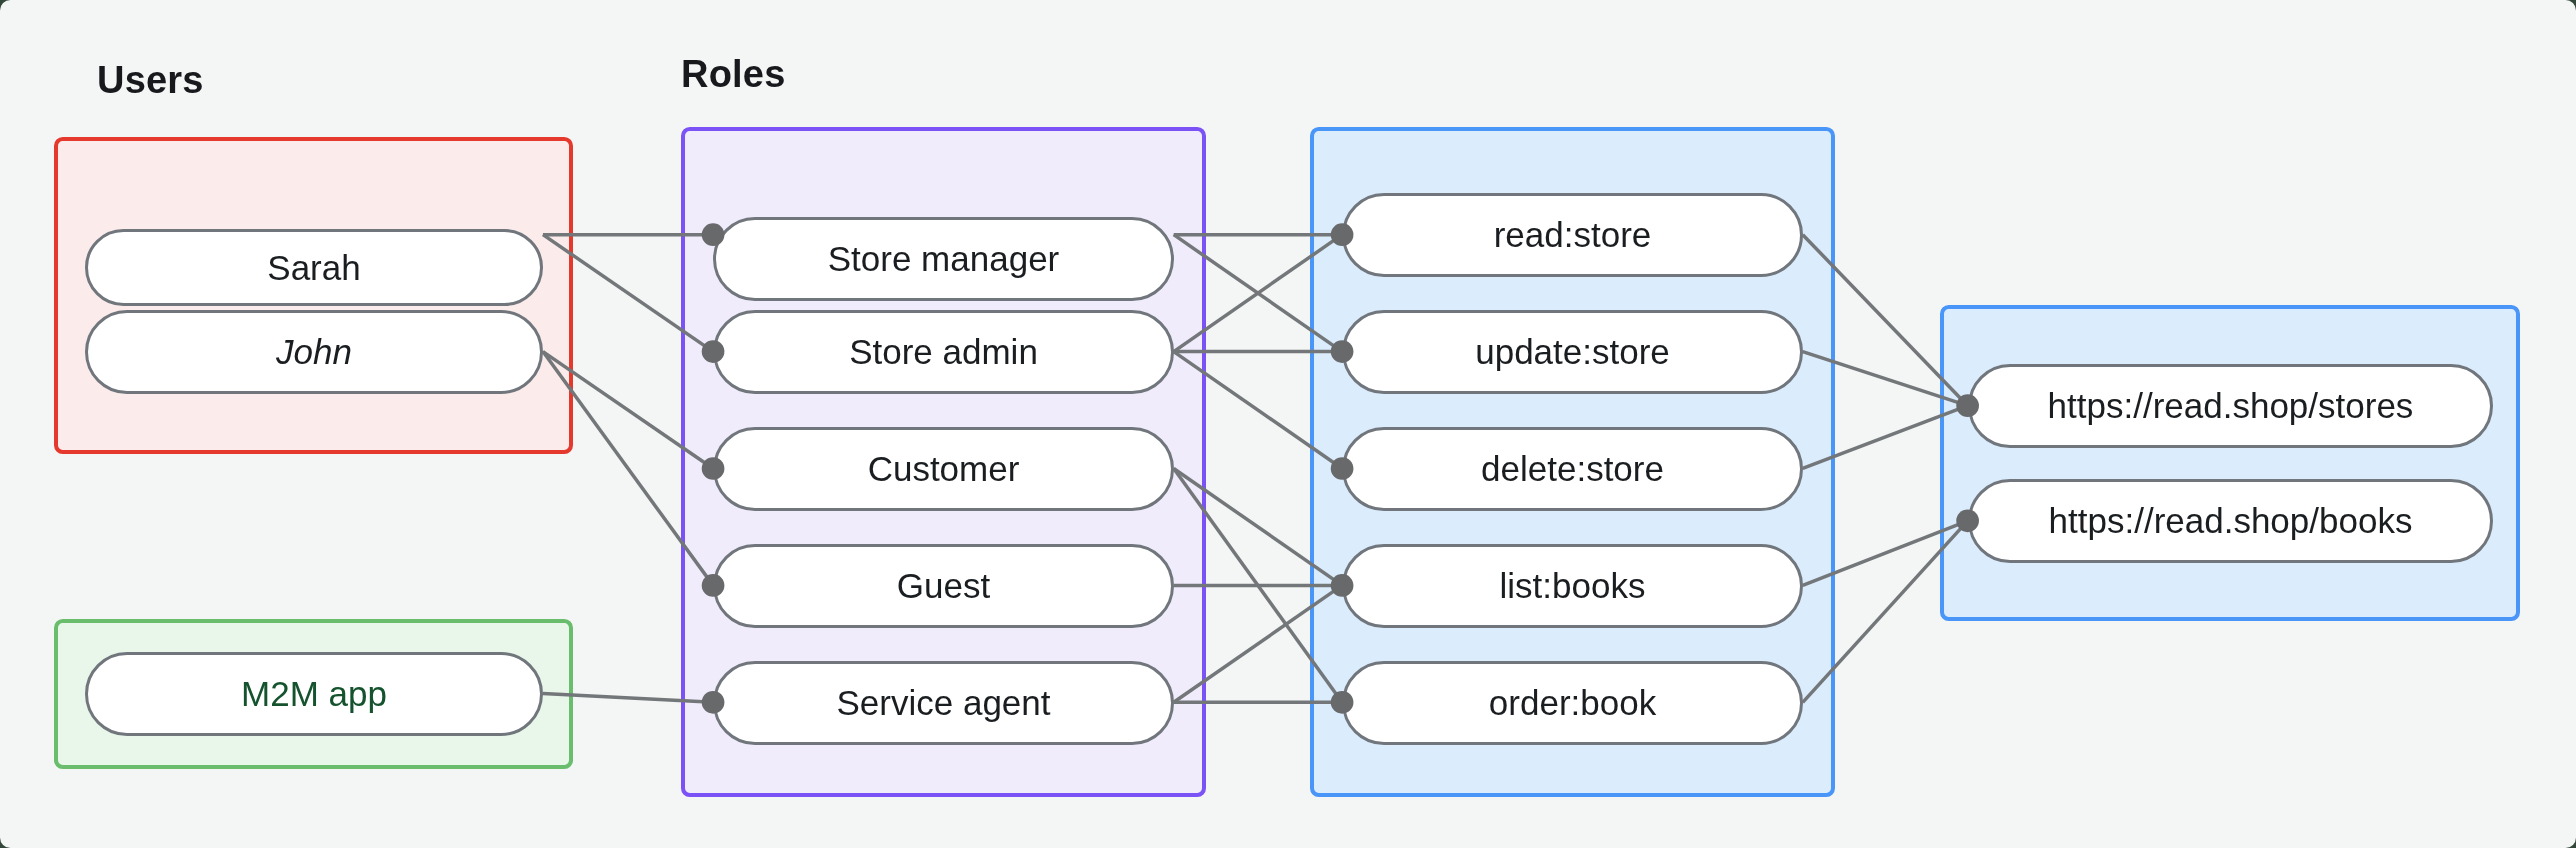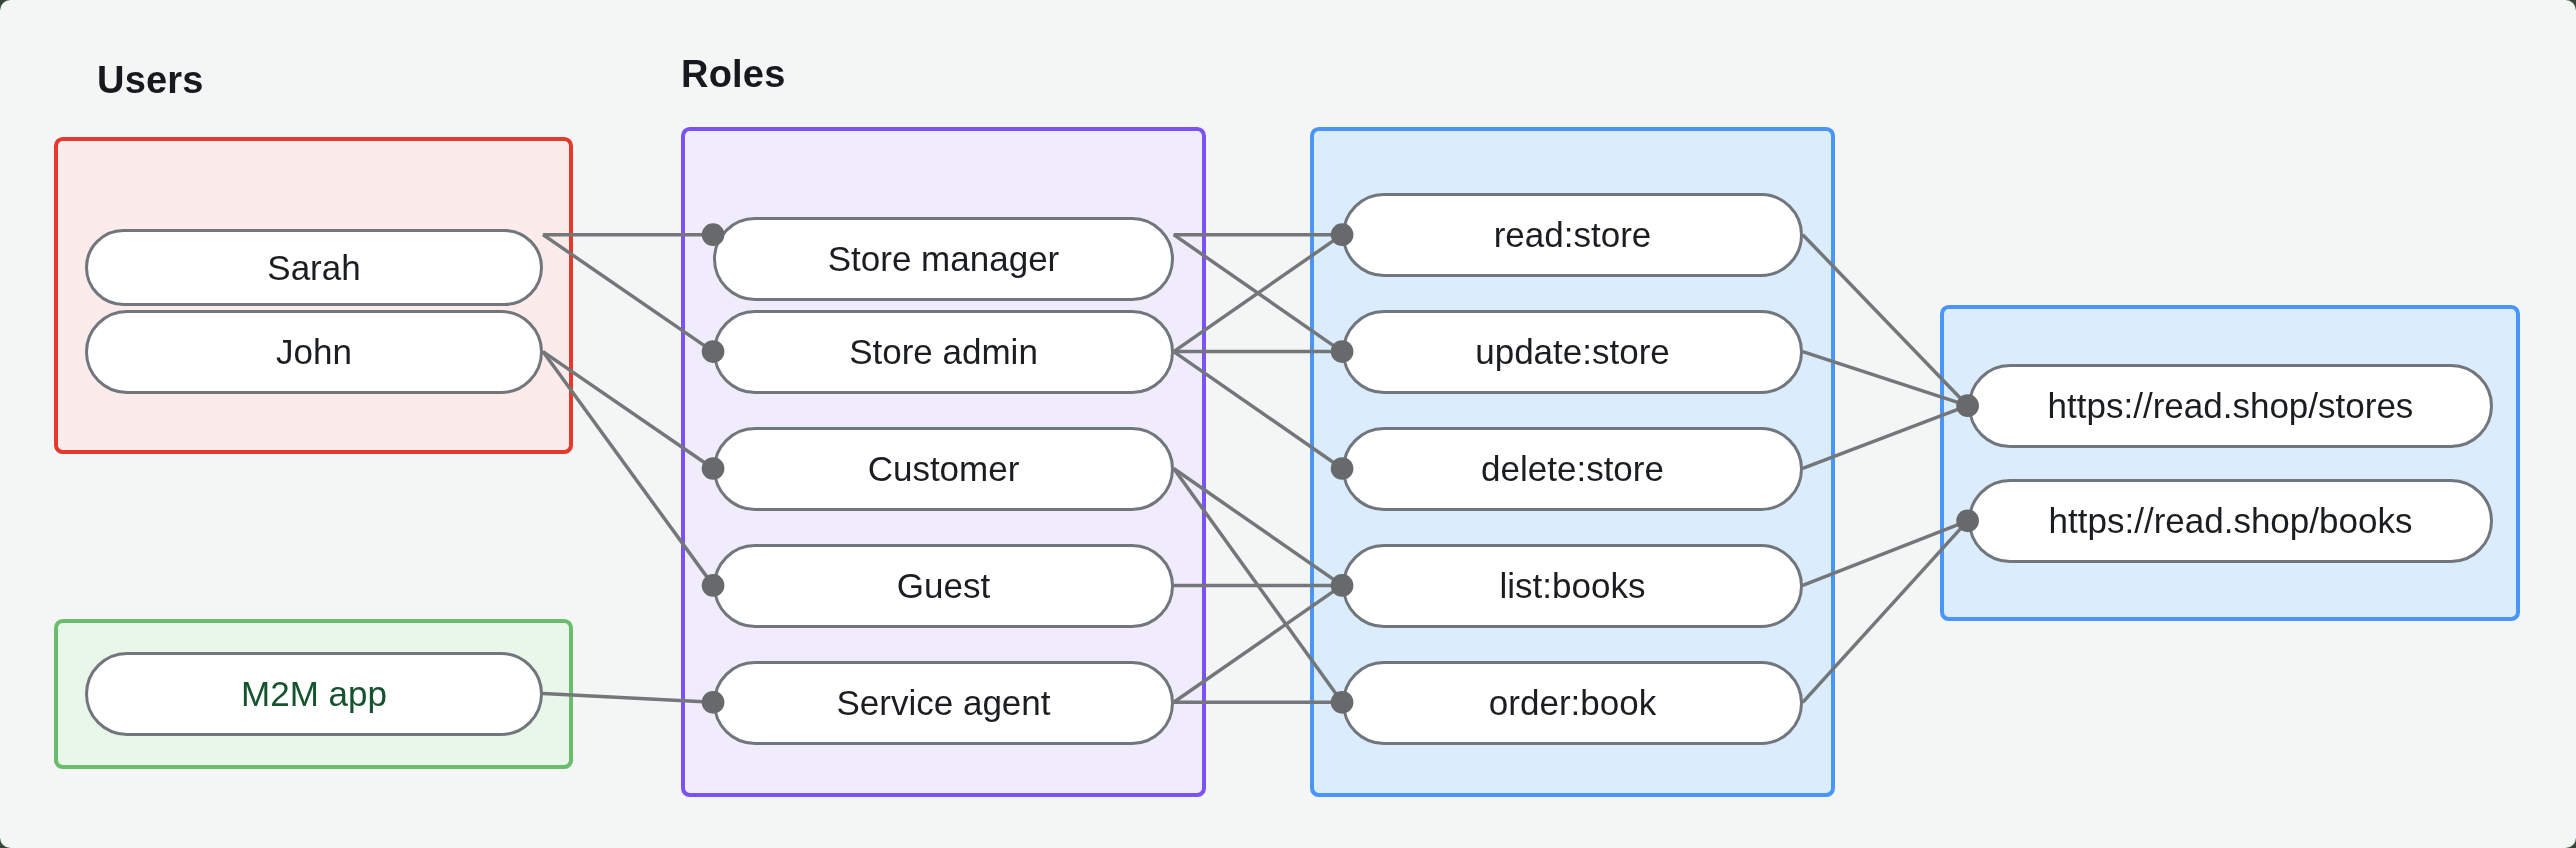--- a/index.html
+++ b/index.html
@@ -24,21 +24,21 @@
     <div class="gbox" id="box-permissions" style="left: 1310px; top: 127px; width: 525px; height: 670px; border-color: rgb(74, 149, 248); background: rgb(219, 236, 253);"></div>
     <div class="gbox" id="box-api_resources" style="left: 1940px; top: 305px; width: 580px; height: 316px; border-color: rgb(74, 149, 248); background: rgb(219, 236, 253);"></div>
 
     <div class="glabel" id="label-users" style="left: 54px; top: 58px; margin-left: 43px;">Users</div>
     <div class="glabel" id="label-roles" style="left: 681px; top: 52px;">Roles</div>
 
     <div id="pills">
         <div class="pill" style="left: 85px; top: 193px; width: 458px; height: 77px; border-color: rgb(112, 118, 124); margin-top: 36px;">
           <span style="color: rgb(27, 30, 33);">Sarah</span>
         </div>
-        <div class="pill" style="left: 85px; top: 310px; width: 458px; height: 84px; border-color: rgb(112, 118, 124);">
+        <div class="pill" style="left: 85px; top: 310px; width: 458px; height: 84px; border-color: rgb(112, 118, 124); font-style: italic;">
           <span style="color: rgb(27, 30, 33);">John</span>
         </div>
         <div class="pill" style="left: 85px; top: 652px; width: 458px; height: 84px; border-color: rgb(112, 118, 124);">
           <span style="color: #14532d;">M2M app</span>
         </div>
         <div class="pill" style="left: 713px; top: 193px; width: 461px; height: 84px; border-color: rgb(112, 118, 124); margin-top: 24px;">
           <span style="color: rgb(27, 30, 33);">Store manager</span>
         </div>
         <div class="pill" style="left: 713px; top: 310px; width: 461px; height: 84px; border-color: rgb(112, 118, 124);">
           <span style="color: rgb(27, 30, 33);">Store admin</span>

